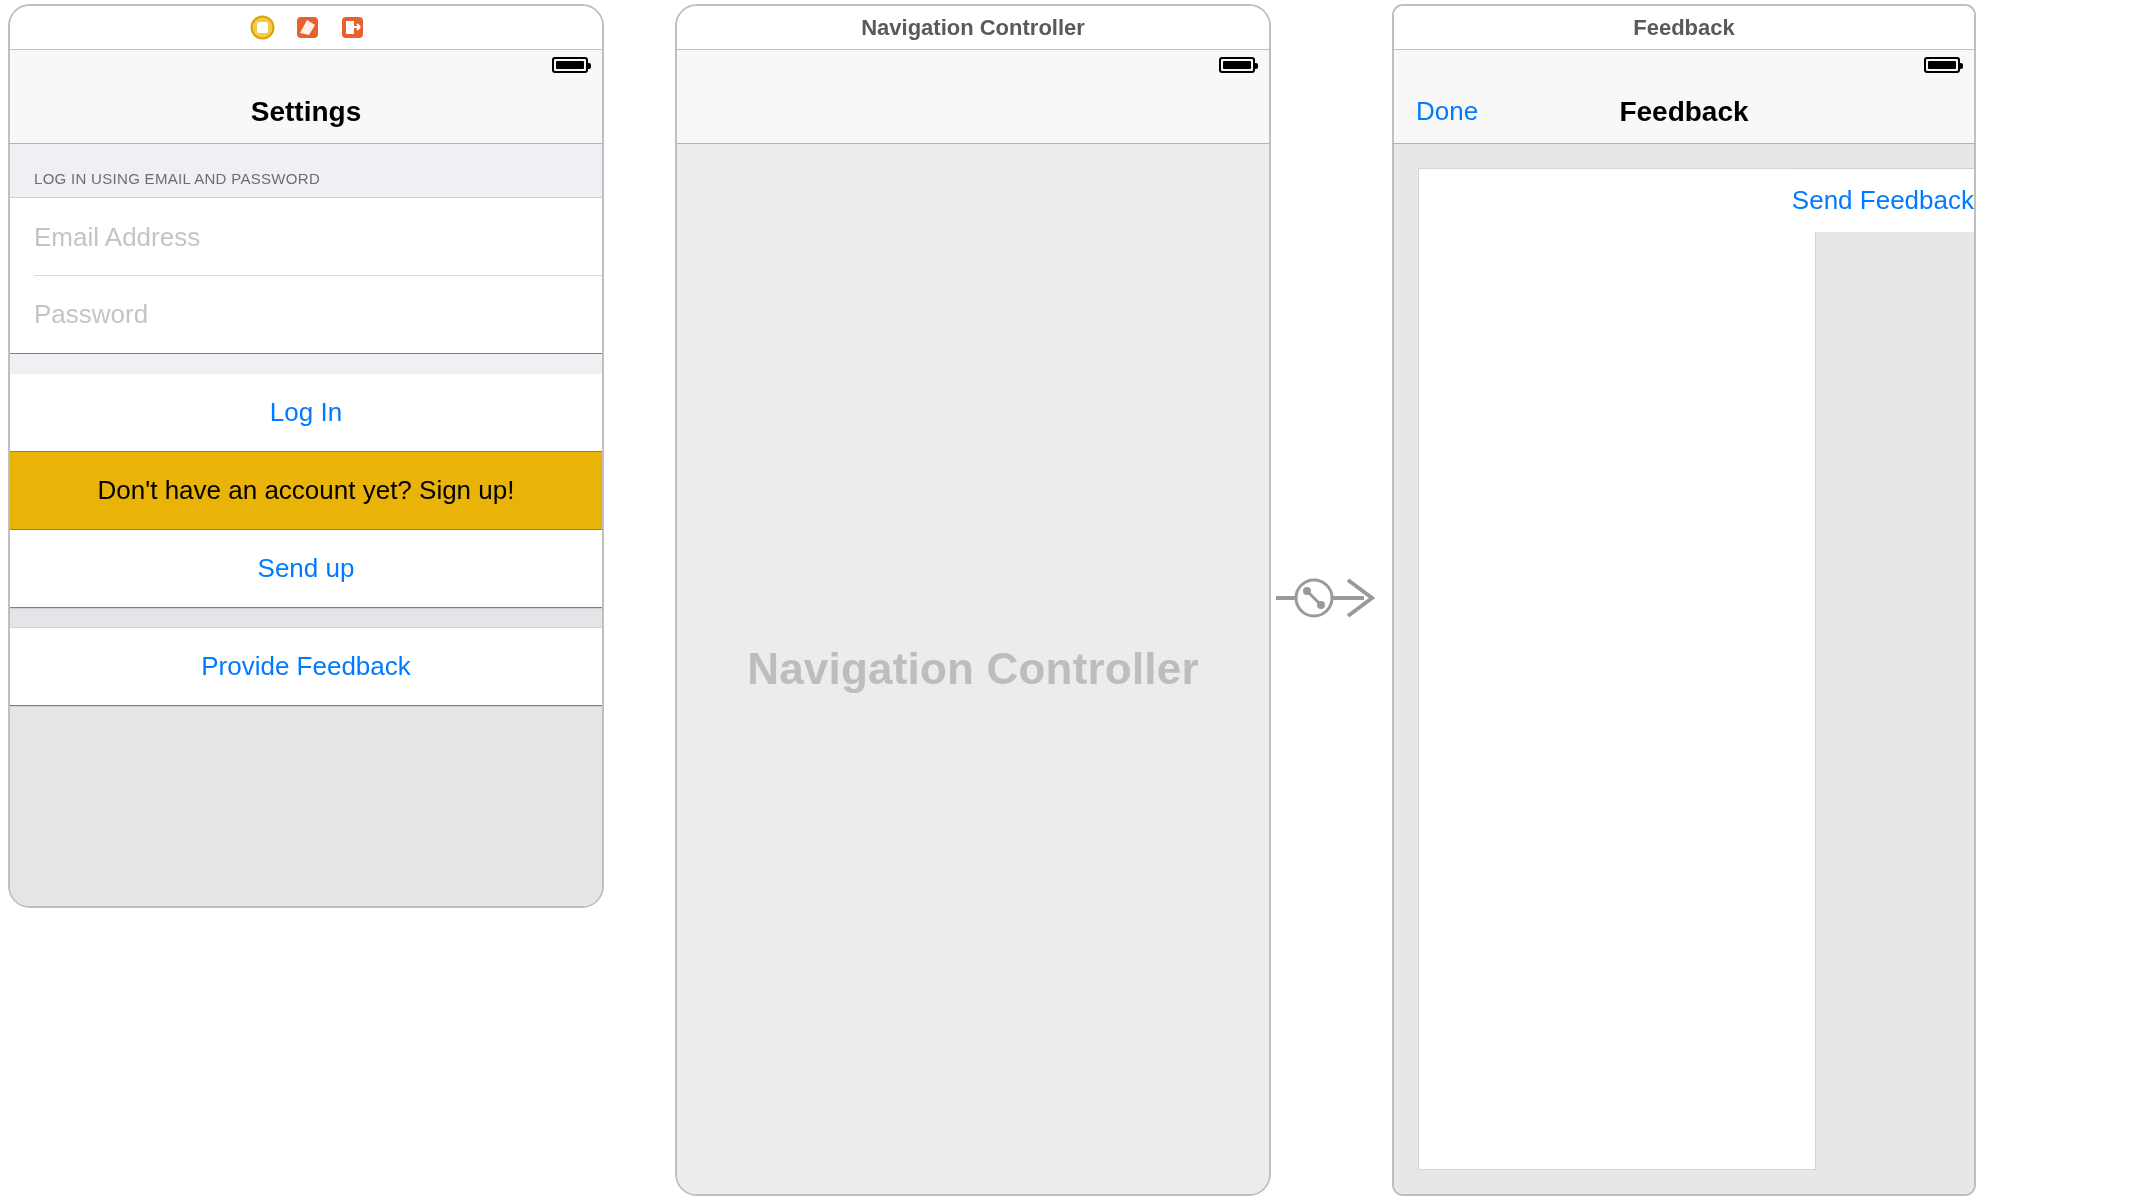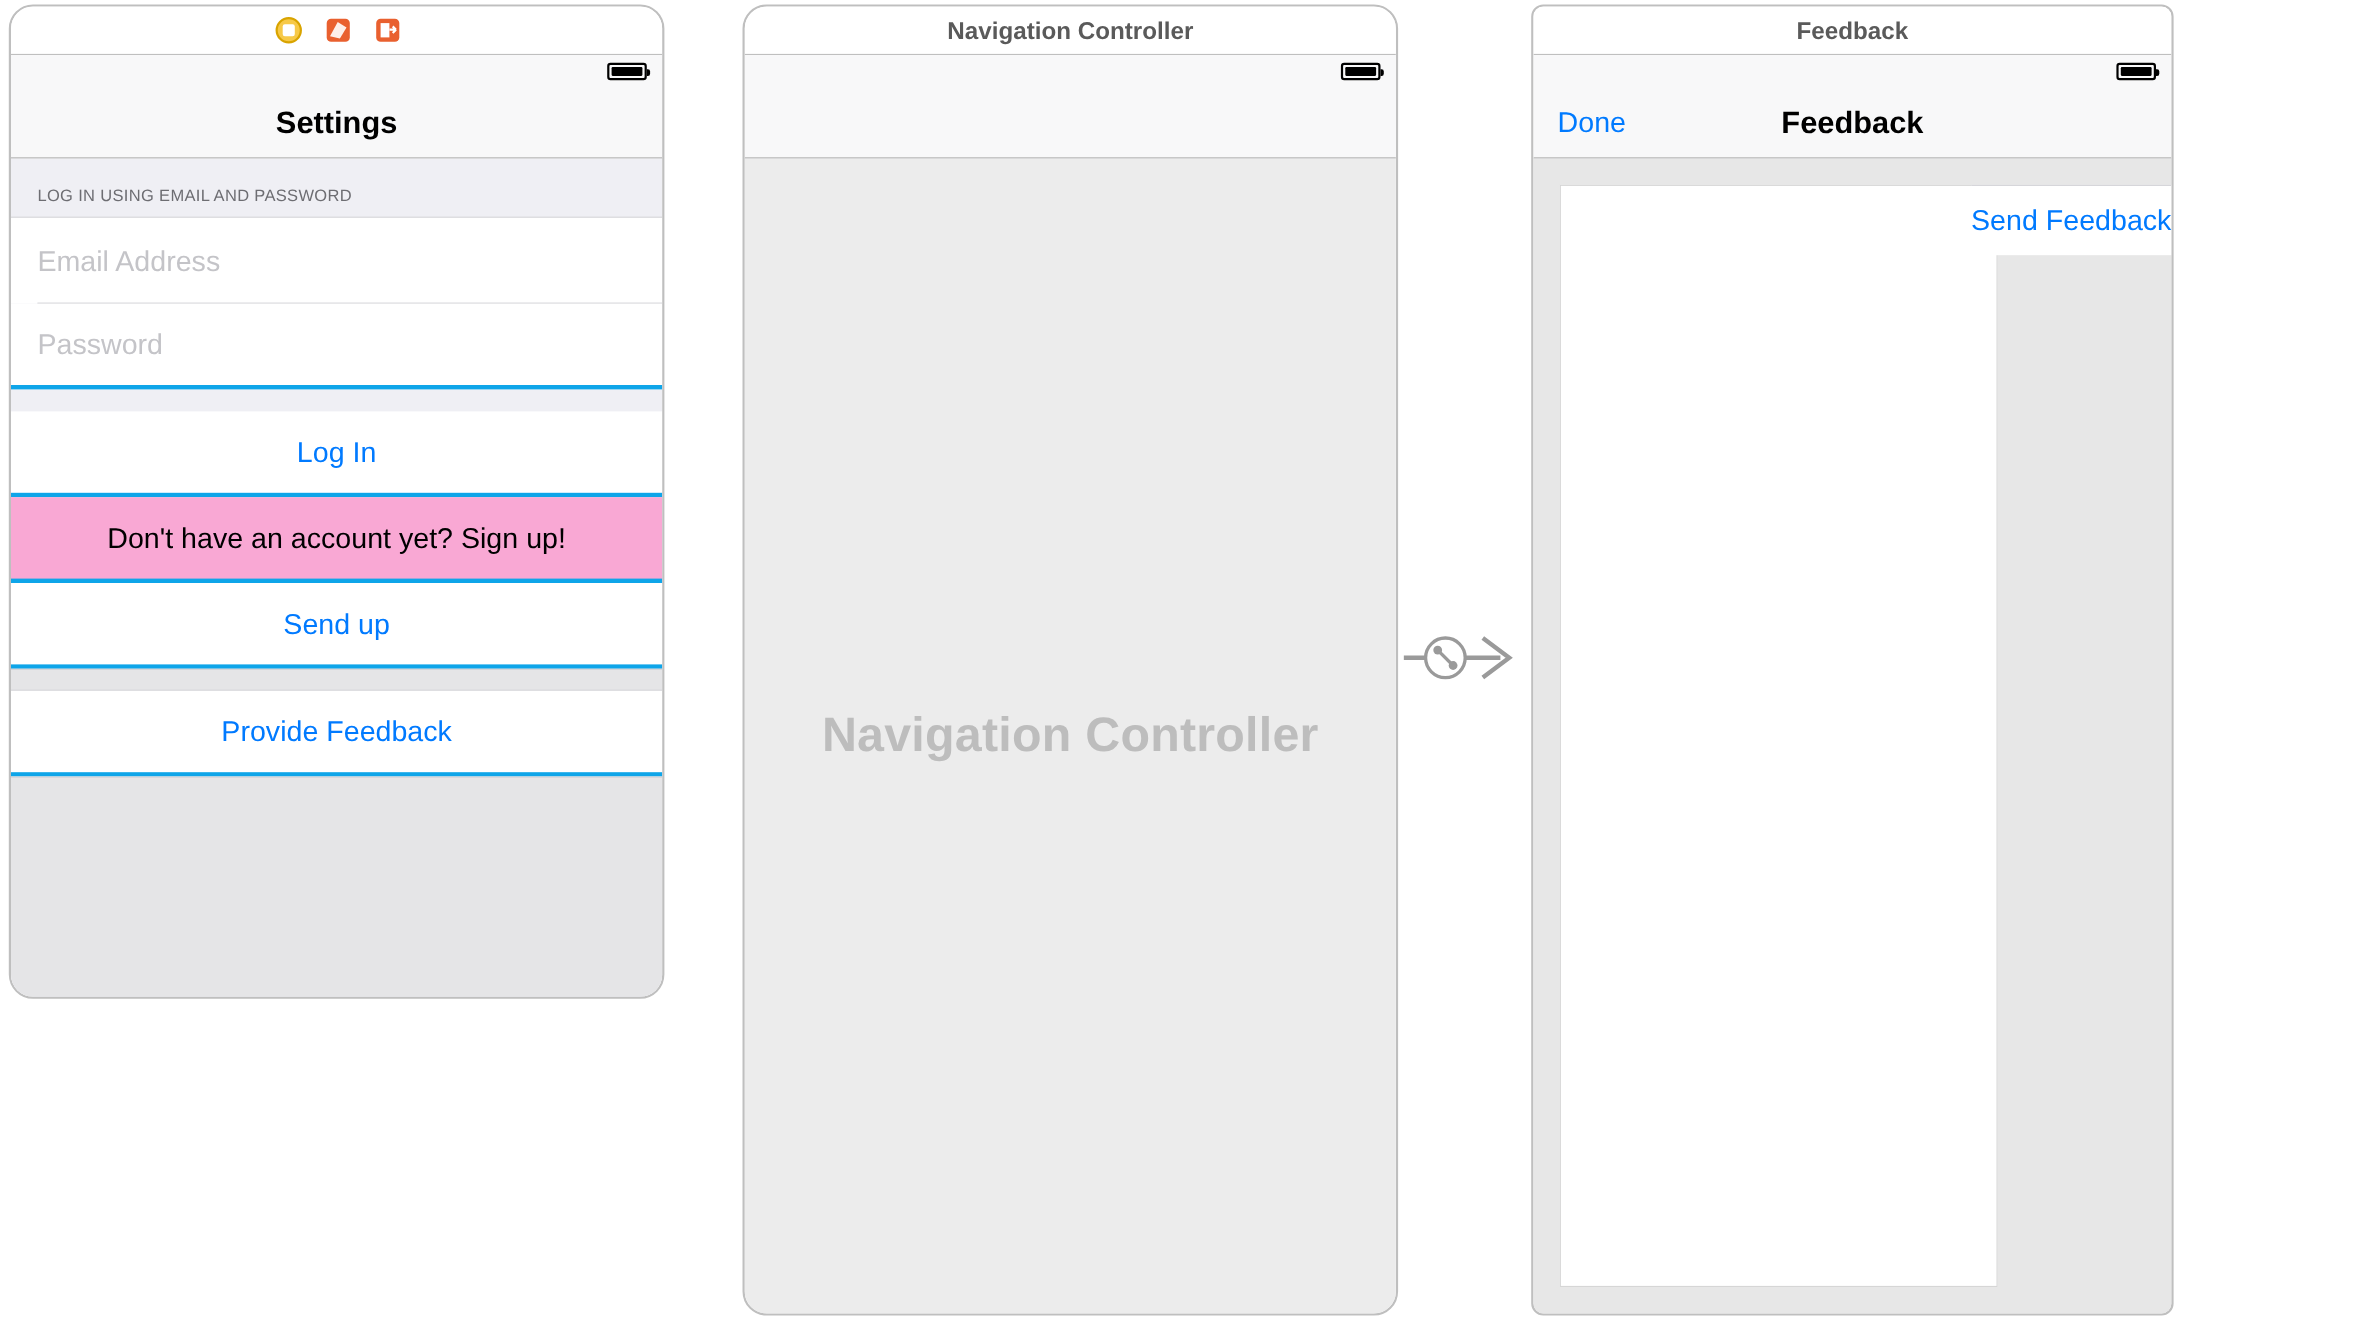--- a/index.html
+++ b/index.html
@@ -121,21 +121,21 @@
 
   .section-header {
     padding: 26px 36px 10px 24px;
     font-size: 15px;
     color: #6d6d72;
     letter-spacing: 0.3px;
     border-bottom: 1px solid #d0d0d4;
   }
   .cell {
     background: #ffffff;
-    border-bottom: 4px solid #0ea5e9;
+    border-bottom: 1px solid #0ea5e9;
     height: 78px;
     display: flex;
     align-items: center;
     padding: 0 24px;
     font-size: 26px;
     color: #000;
   }
   .cell input {
     border: none;
     outline: none;
@@ -145,21 +145,21 @@
     background: transparent;
   }
   .cell input::placeholder { color: #c4c4c8; }
   .cell.inset-sep { border-bottom: none; position: relative; }
   .cell.inset-sep::after {
     content:"";
     position:absolute; left:24px; right:0; bottom:0; height:1px; background:#d9d9dd;
   }
   .cell.center { justify-content: center; }
   .cell.link { color: #007aff; }
-  .cell.gray { background: #f9a8d4; }
+  .cell.gray { background: #eab308; }
   .section-gap { height: 20px; }
   .section-gap-grey { height: 20px; background:#e5e5e7; border-top:1px solid #d2d2d6; border-bottom:1px solid #d2d2d6; }
 
   
   .placeholder-label {
     font-size: 44px;
     font-weight: 600;
     color: #bdbdbd;
     letter-spacing: 0.2px;
   }

